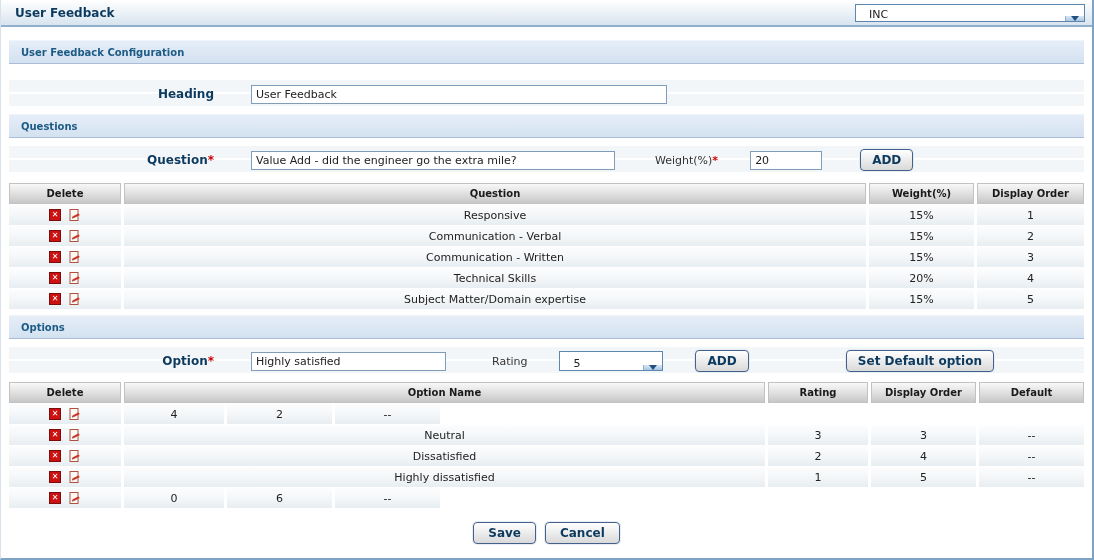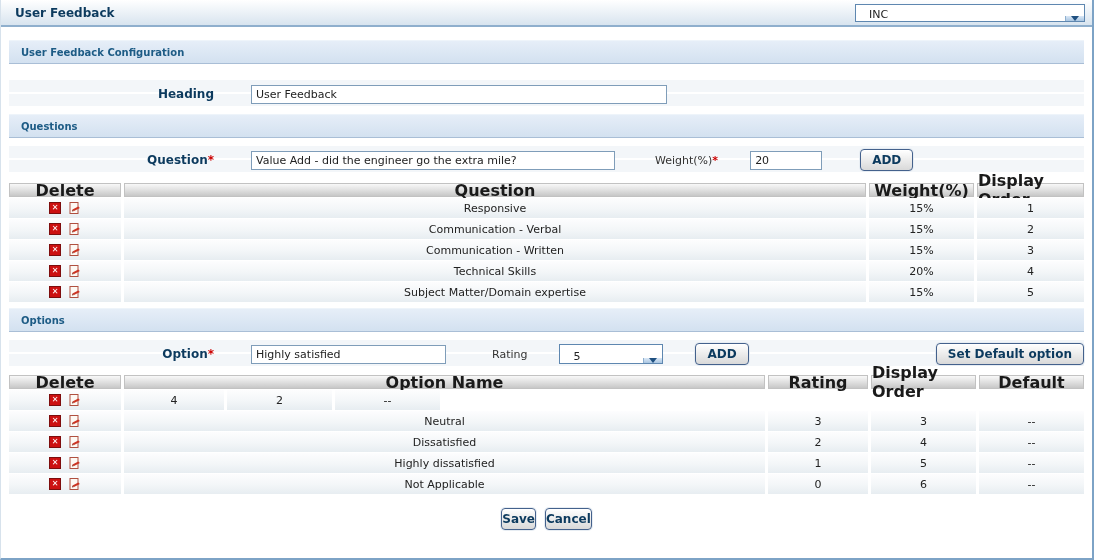--- a/index.html
+++ b/index.html
@@ -75,50 +75,50 @@
   .btn {
     border:1px solid #44618c; border-radius:4px;
     background:linear-gradient(#ffffff,#d9d9d9);
     box-shadow:inset 0 1px 0 #ffffff, 0 0 0 1px #e7edf3;
     font-weight:bold; font-size:12px; color:#0c3a5e;
     padding:3px 11px; cursor:pointer;
     font-family:"DejaVu Sans","Liberation Sans",sans-serif;
     white-space:nowrap;
   }
   .ml12{margin-left:12px;} .ml8{margin-left:4px;} .ml10{margin-left:10px;} .ml18{margin-left:18px;}
-  .push-right{margin-left:auto; }
+  .push-right{margin-left:auto; margin-right:90px;}
   
   .tbl { margin:0 8px; }
   .thead, .trow { display:flex; column-gap:3px; }
   .th {
-    height:14px;
+    height:21px;
     background:linear-gradient(#f8f8f8 0%,#dedede 55%,#c7c7c7 100%);
     border:1px solid #c2c2c2;
     display:flex; align-items:center; justify-content:center;
-    font-weight:bold; font-size:16px; color:#1a1a1a;
+    font-weight:bold; font-size:10px; color:#1a1a1a;
   }
   .trow { margin-top:1px; }
   .cell {
     height:20px;
     background:linear-gradient(#fdfdfe 0%,#f3f6f8 55%,#e7edf1 100%);
     display:flex; align-items:center; justify-content:center;
     font-size:11px; color:#222; white-space:nowrap;
   }
   .qt .c1{width:112px;} .qt .c2{flex:1;} .qt .c3{width:105px;} .qt .c4{width:107px;}
   .ot .c1{width:112px;} .ot .c2{flex:1;} .ot .c3{width:100px;} .ot .c4{width:105px;} .ot .c5{width:105px;}
   .actions { gap:6px; }
   .del-ico {
     width:12px; height:12px; background:#cc1111; border:1px solid #7d0d0d;
     color:#fff; font-size:8px; font-weight:bold; line-height:10px;
     display:flex; align-items:center; justify-content:center; cursor:pointer;
   }
   .edit-ico { cursor:pointer; display:block; }
   
   .footer { display:flex; justify-content:center; gap:9px; }
-  .footer .btn { padding:3px 0; }
+  .footer .btn { padding:3px 14px; }
 </style>
 </head>
 <body>
 
 <div class="page">
 
   <div class="topbar">
     <span class="title">User Feedback</span>
     <div class="fselect top">
       <span class="txt">INC</span>
@@ -335,21 +335,20 @@
 
         <div class="trow">
           <div class="cell c1 actions">
             <span class="del-ico">✕</span>
             <svg class="edit-ico" width="14" height="14" viewBox="0 0 14 14">
               <rect x="3" y="1.5" width="8" height="11" fill="#fdf9f4" stroke="#b05040" stroke-width="1"></rect>
               <path d="M5.5 8.5 L11.3 5.6 L12.9 7.1 L7 10 Z" fill="#cc3322"></path>
               <path d="M5.5 8.5 L5 10.6 L7 10 Z" fill="#882211"></path>
             </svg>
           </div>
-          <div class="cell c2">Not Applicable</div>
           <div class="cell c3">0</div>
           <div class="cell c4">6</div>
           <div class="cell c5">--</div>
         </div>
       </div>
   </div>
 
   <div class="gap14"></div>
 
   <div class="footer">

